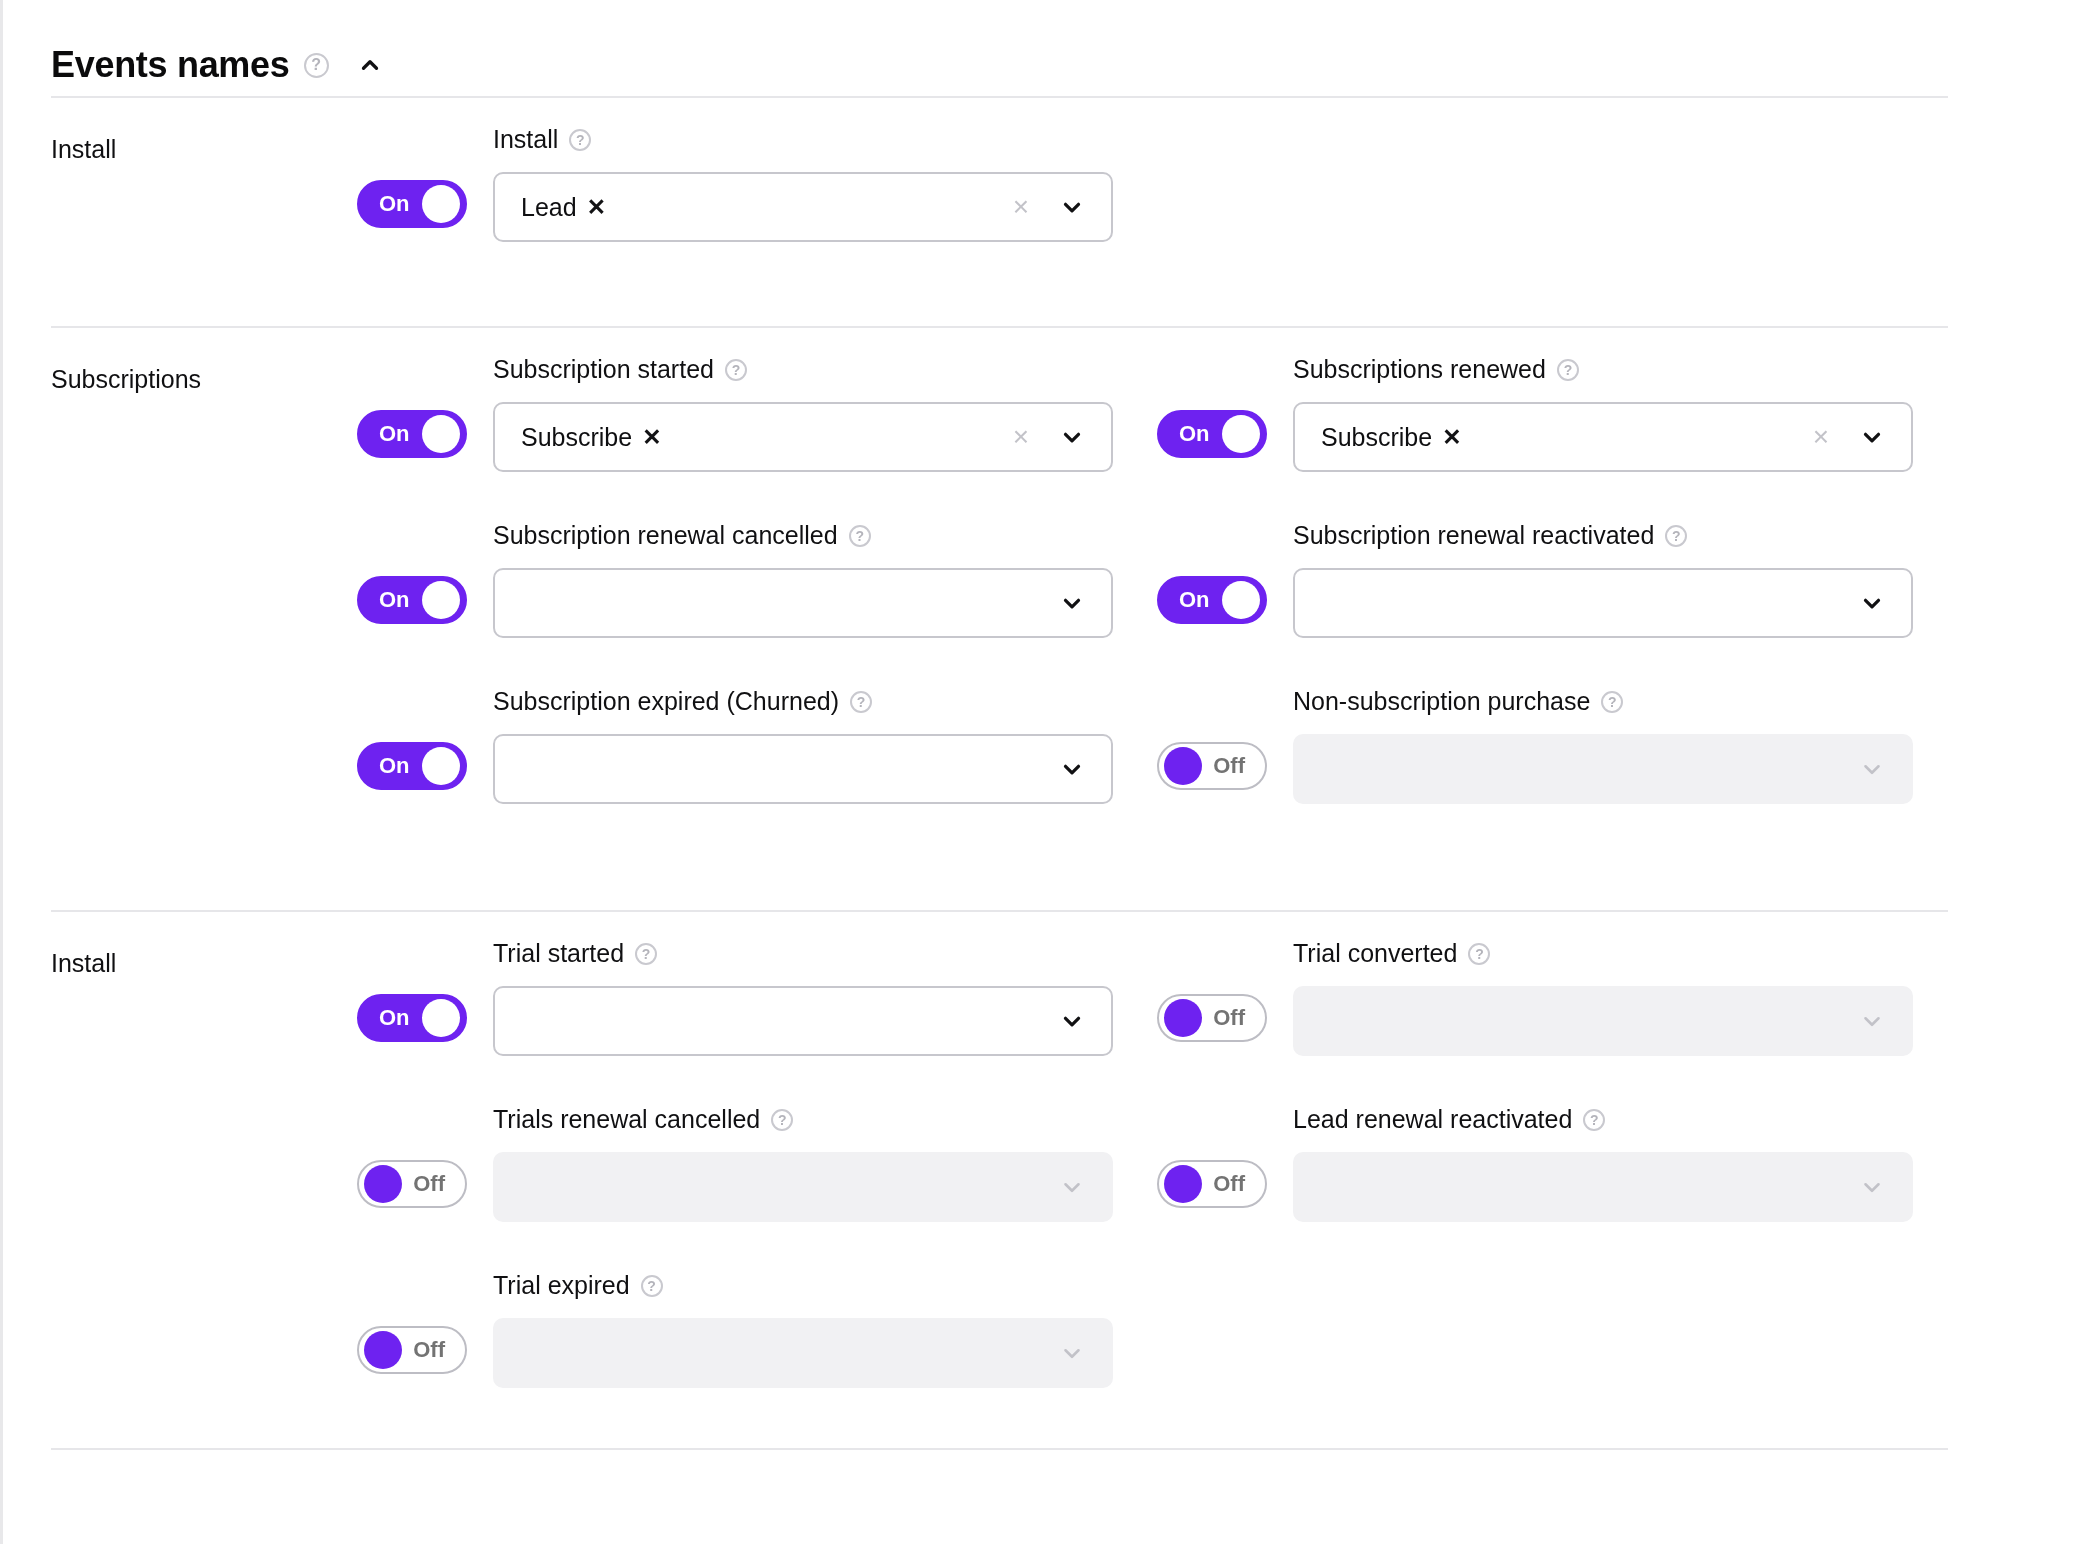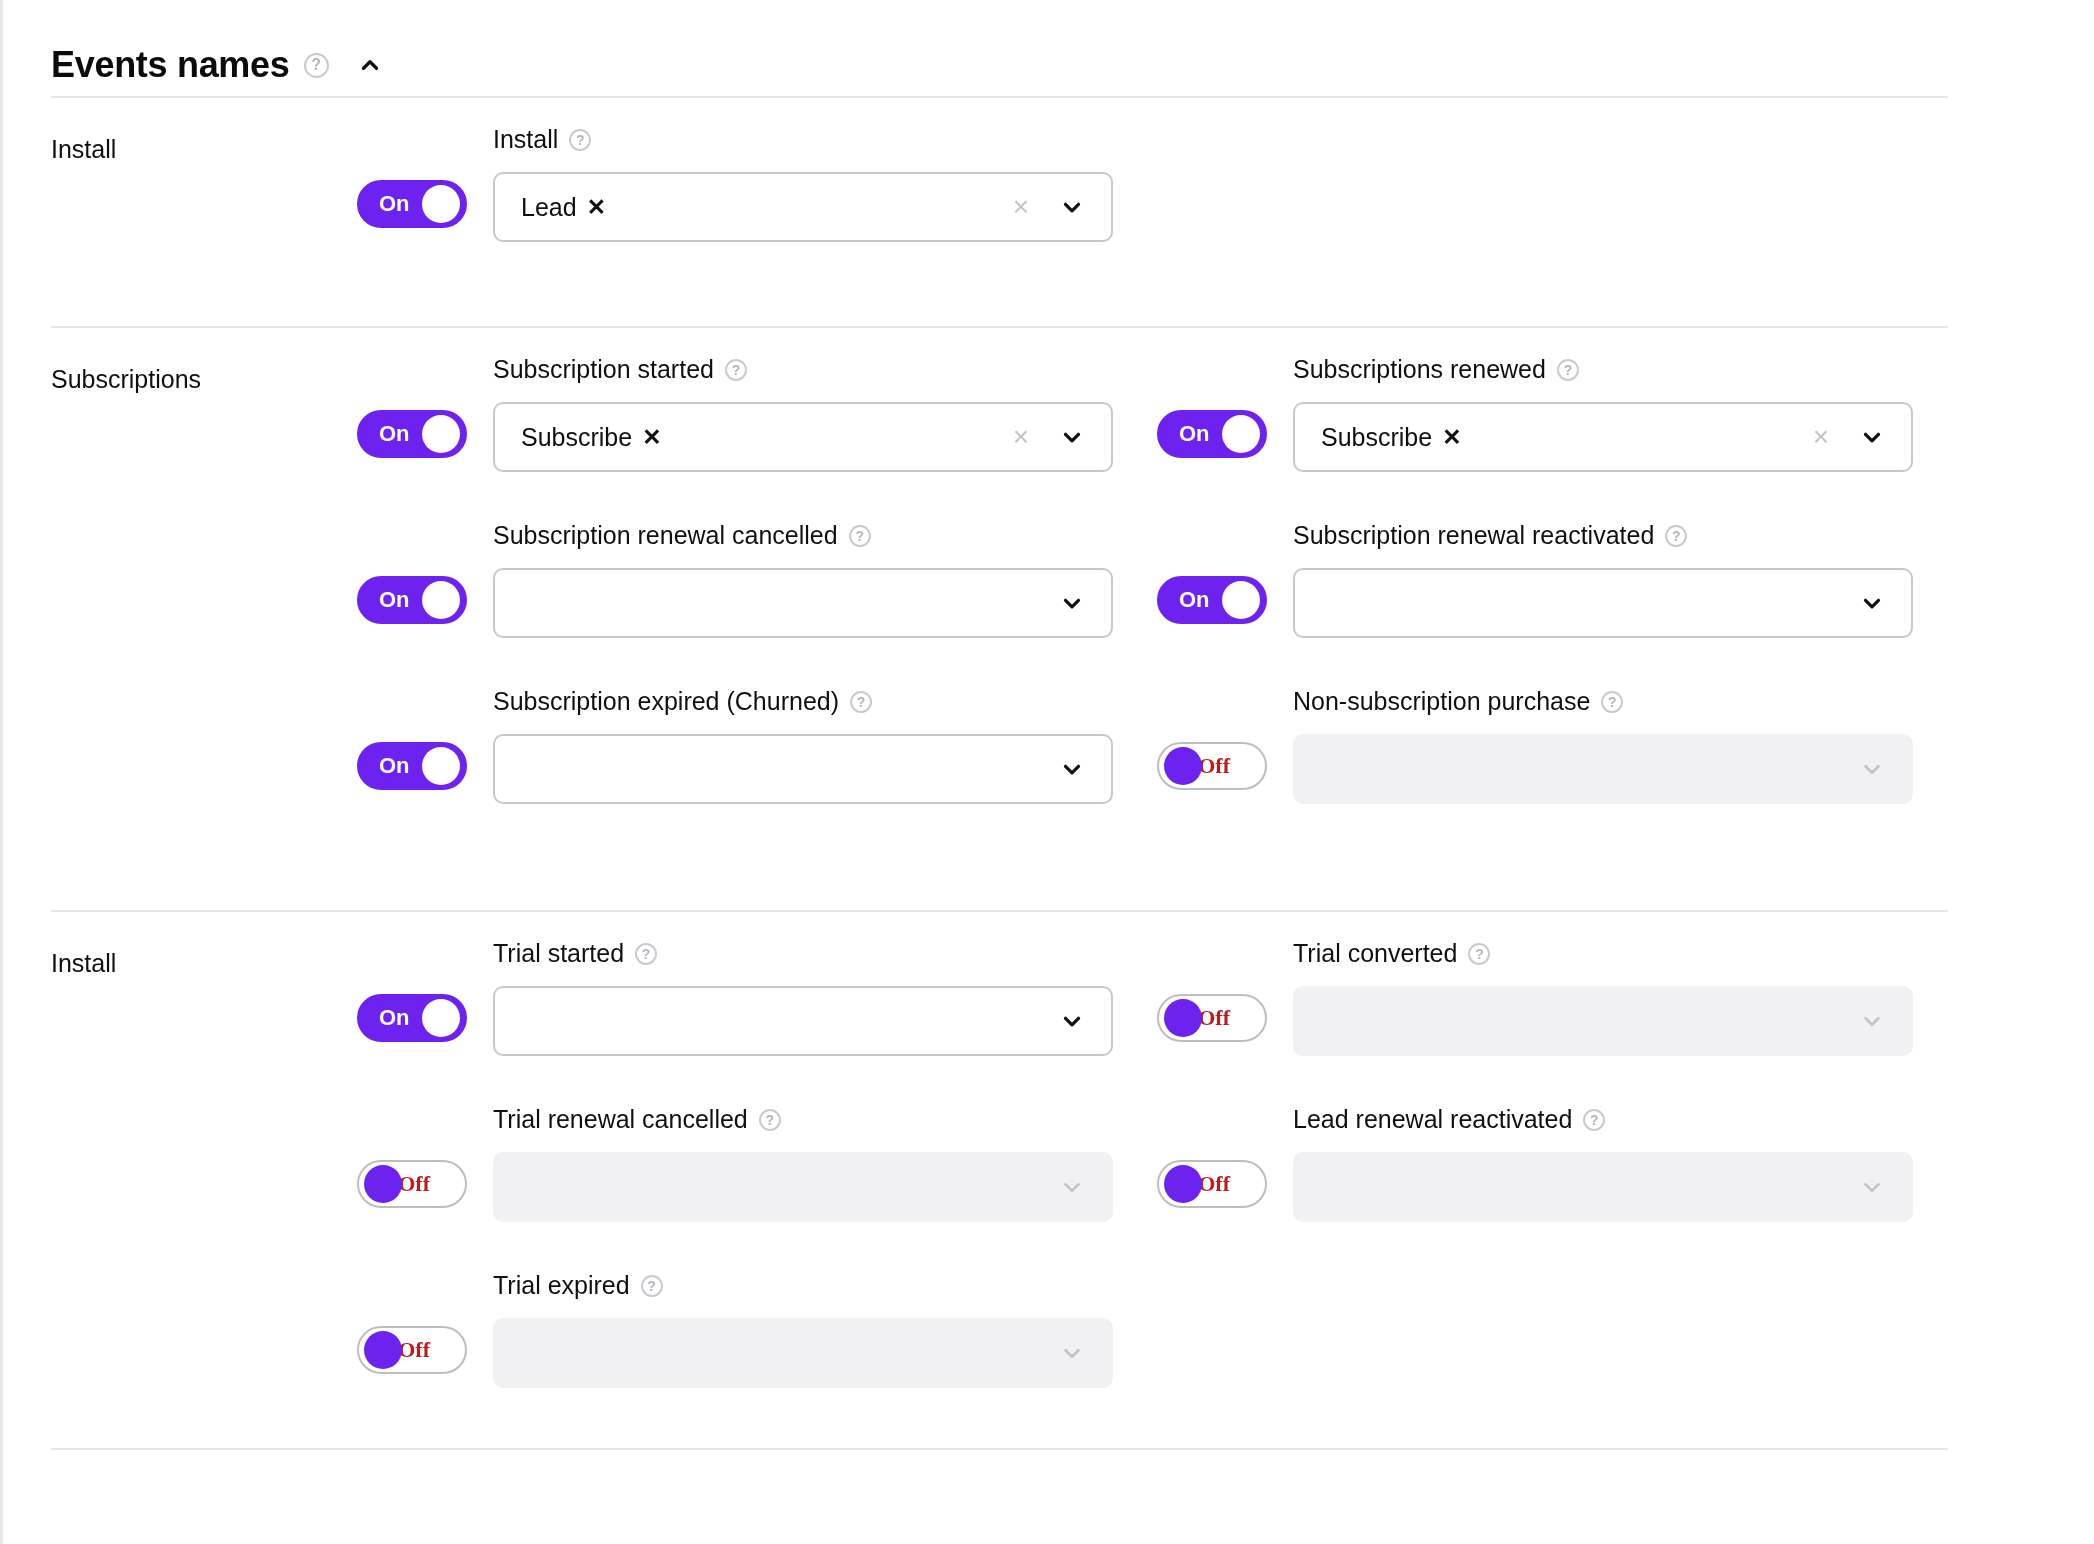--- a/index.html
+++ b/index.html
@@ -143,21 +143,21 @@
     border-radius: 50%;
   }
   .toggle.on .knob { right: 5px; background: #ffffff; }
   .toggle.off .knob { left: 5px; background: #6E22F0; }
   .toggle .label {
     font-size: 22px;
     font-weight: 700;
     line-height: 1;
   }
   .toggle.on .label { color: #ffffff; margin-left: 20px; }
-  .toggle.off .label { color: #b91c1c; margin-right: 35px; font-family: Liberation Serif, serif; }
+  .toggle.off .label { color: #737373; margin-right: 20px; }
 
   
   .field {
     flex: 1 1 auto;
     padding-top: 0;
   }
   .field-label {
     display: flex;
     align-items: center;
     gap: 11px;
@@ -482,21 +482,21 @@
           <div class="field-row">
             <div class="field-cell">
               <div class="toggle-wrap">
                 <div class="toggle off">
                   <span class="label">Off</span>
                   <span class="knob"></span>
                 </div>
               </div>
               <div class="field">
                 <div class="field-label">
-                  <span>Trial renewal cancelled</span>
+                  <span>Trials renewal cancelled</span>
                   <span class="help-icon small">?</span>
                 </div>
                 <div class="select disabled">
                   <span class="value"></span>
                   <span class="caret">
                     <svg width="26" height="26" viewBox="0 0 24 24" fill="none">
                       <path d="M6 9.5l6 6 6-6" stroke="#111113" stroke-width="3" stroke-linecap="round" stroke-linejoin="round"></path>
                     </svg>
                   </span>
                 </div>

